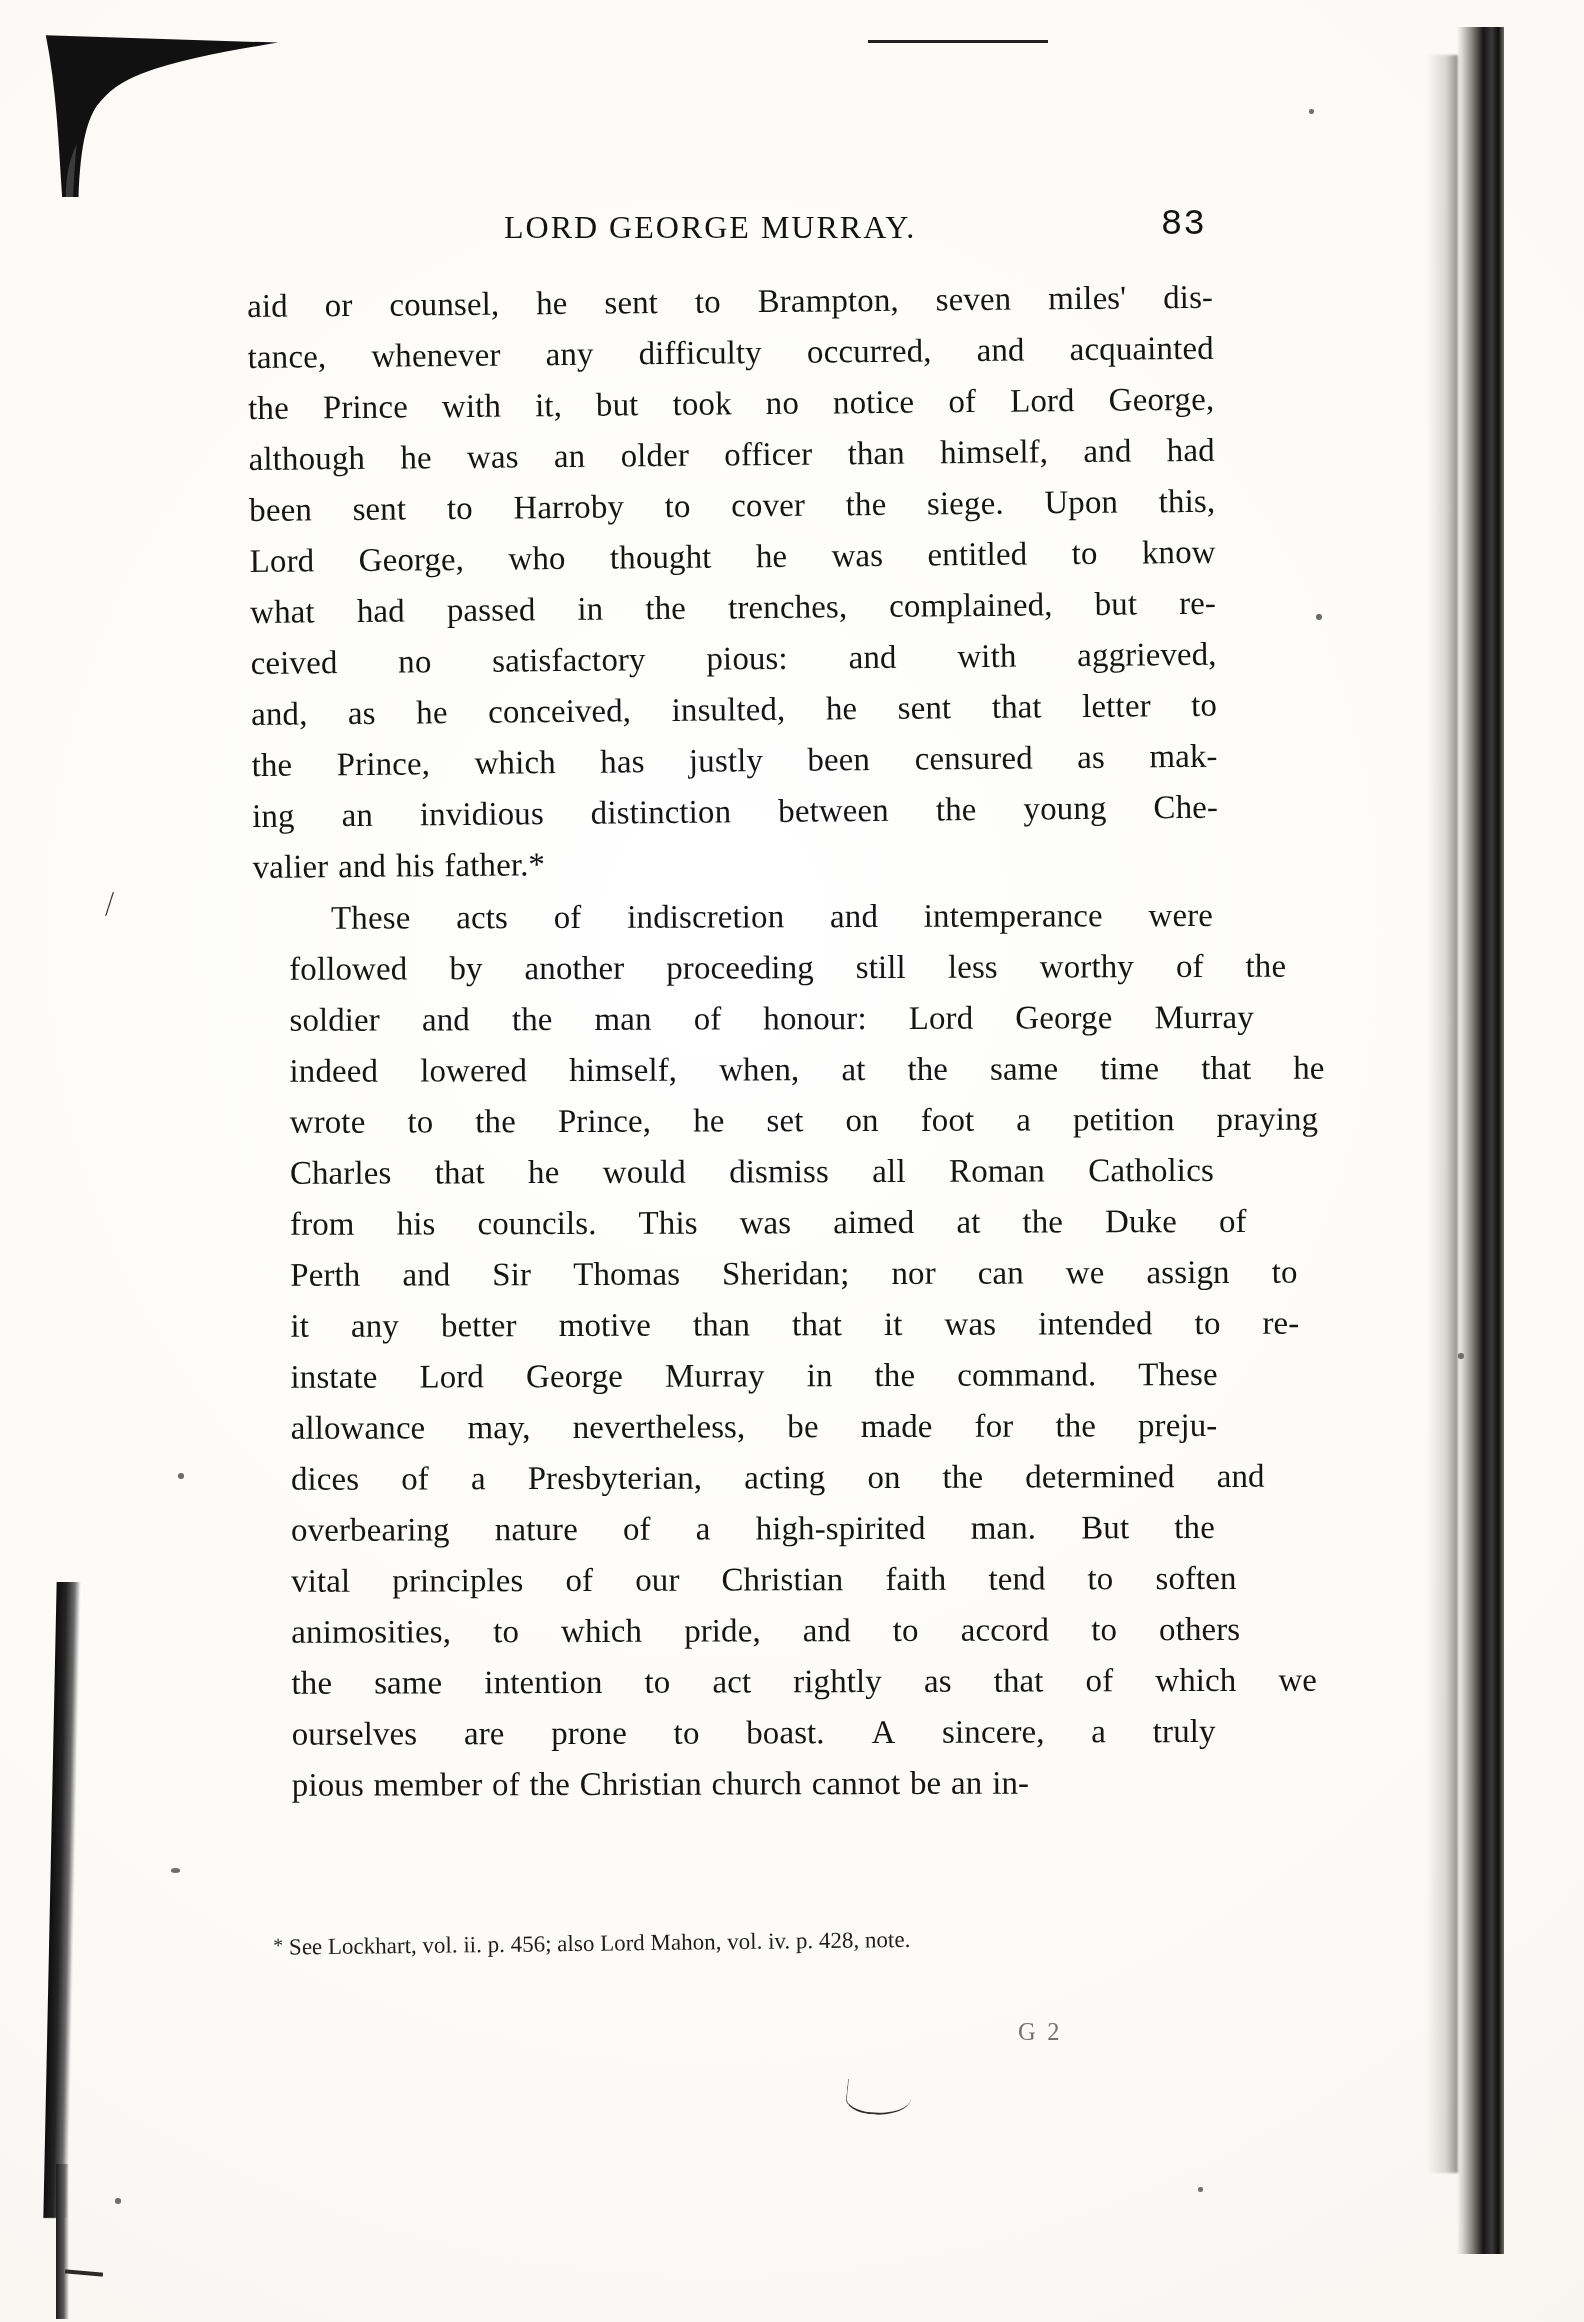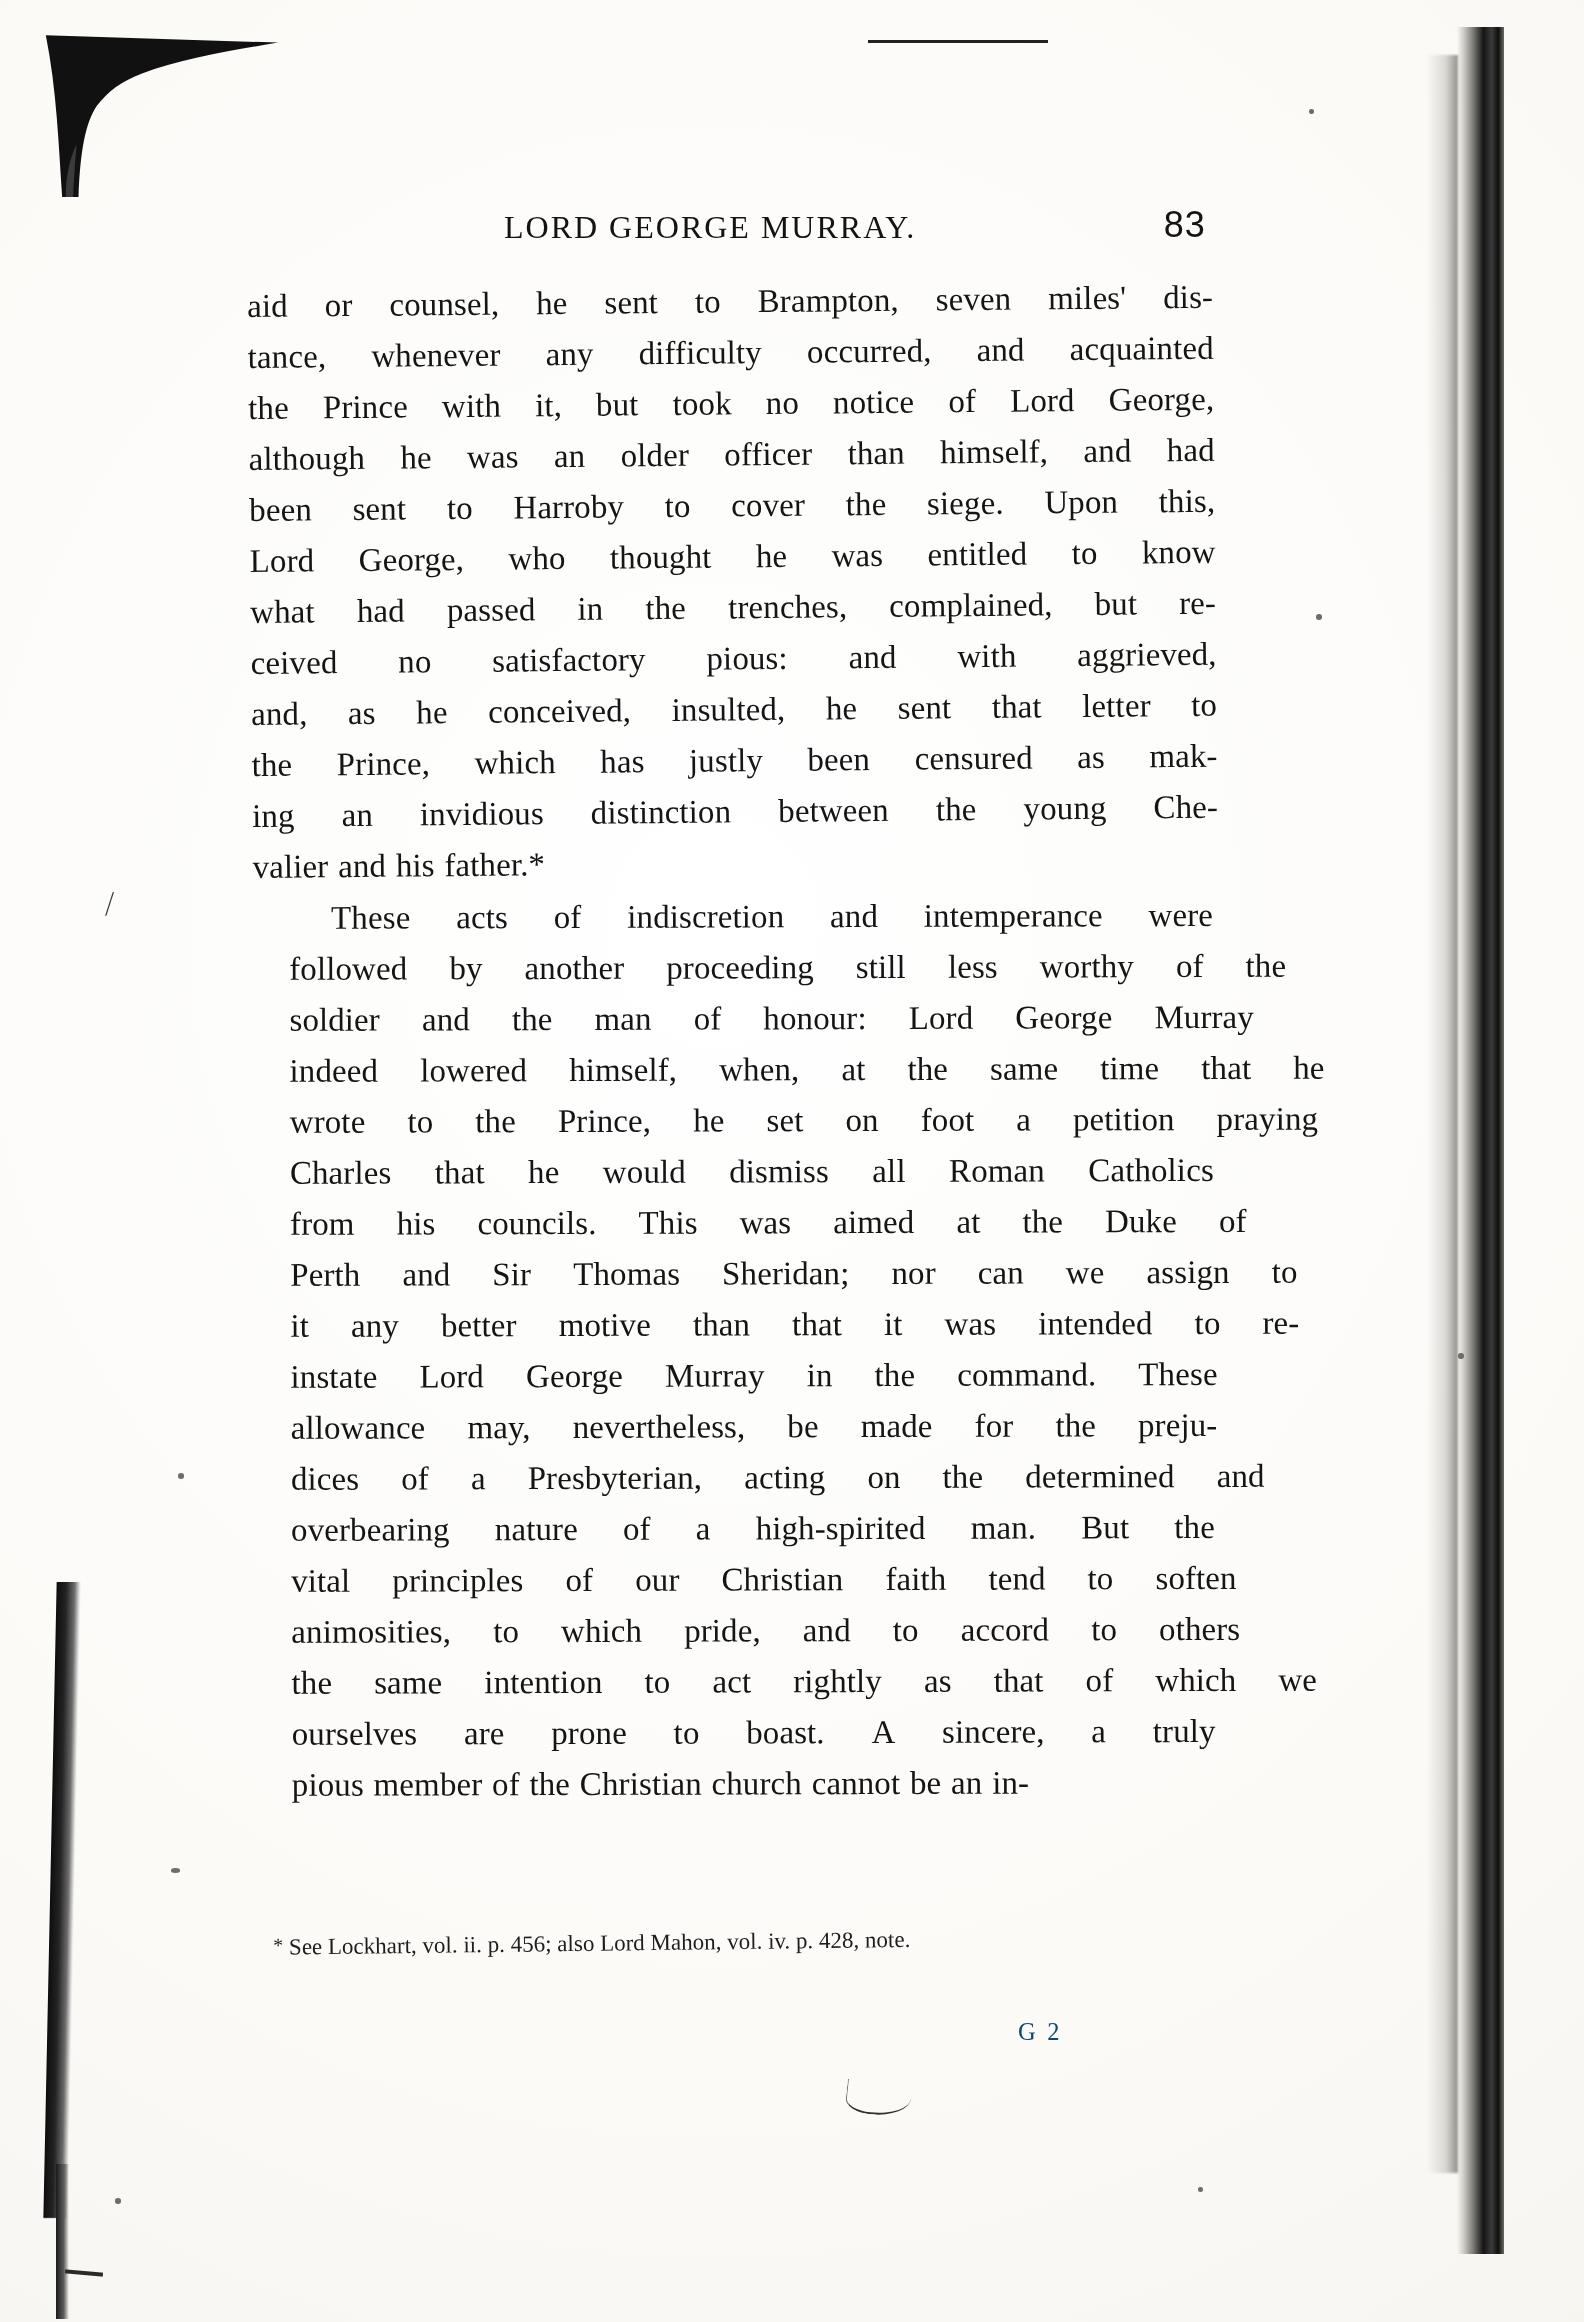--- a/index.html
+++ b/index.html
@@ -115,21 +115,21 @@
     font-variant: small-caps;
     font-family: "Liberation Serif", serif;
     color: #131313;
     white-space: nowrap;
   }
   #page-number {
     position: absolute;
     right: 7.3px;
     top: -5.5px;
     font-size: 36px;
-    font-family: Liberation Sans, sans-serif;
+    font-family: Liberation Mono, monospace;
     color: #131313;
     letter-spacing: 0.9px;
   }
 
   .para {
     font-size: 33px;
     line-height: 51px;
     text-align: justify;
     text-align-last: left;
     color: #151515;
@@ -172,21 +172,21 @@
     transform-origin: left top;
   }
   #footnote .fn-star { font-size: 20px; vertical-align: 2.7px; }
 
   #signature {
     position: absolute;
     left: 1018px;
     top: 2018px;
     font-size: 24.5px;
     letter-spacing: 2.7px;
-    color: #0c4a6e;
+    color: #737373;
     text-align: right;
   }
 
   
   .speck { position: absolute; background: #6f6d68; border-radius: 50%; }
   #mark-slash {
     position: absolute;
     left: 107px;
     top: 886px;
     font-size: 31px;

